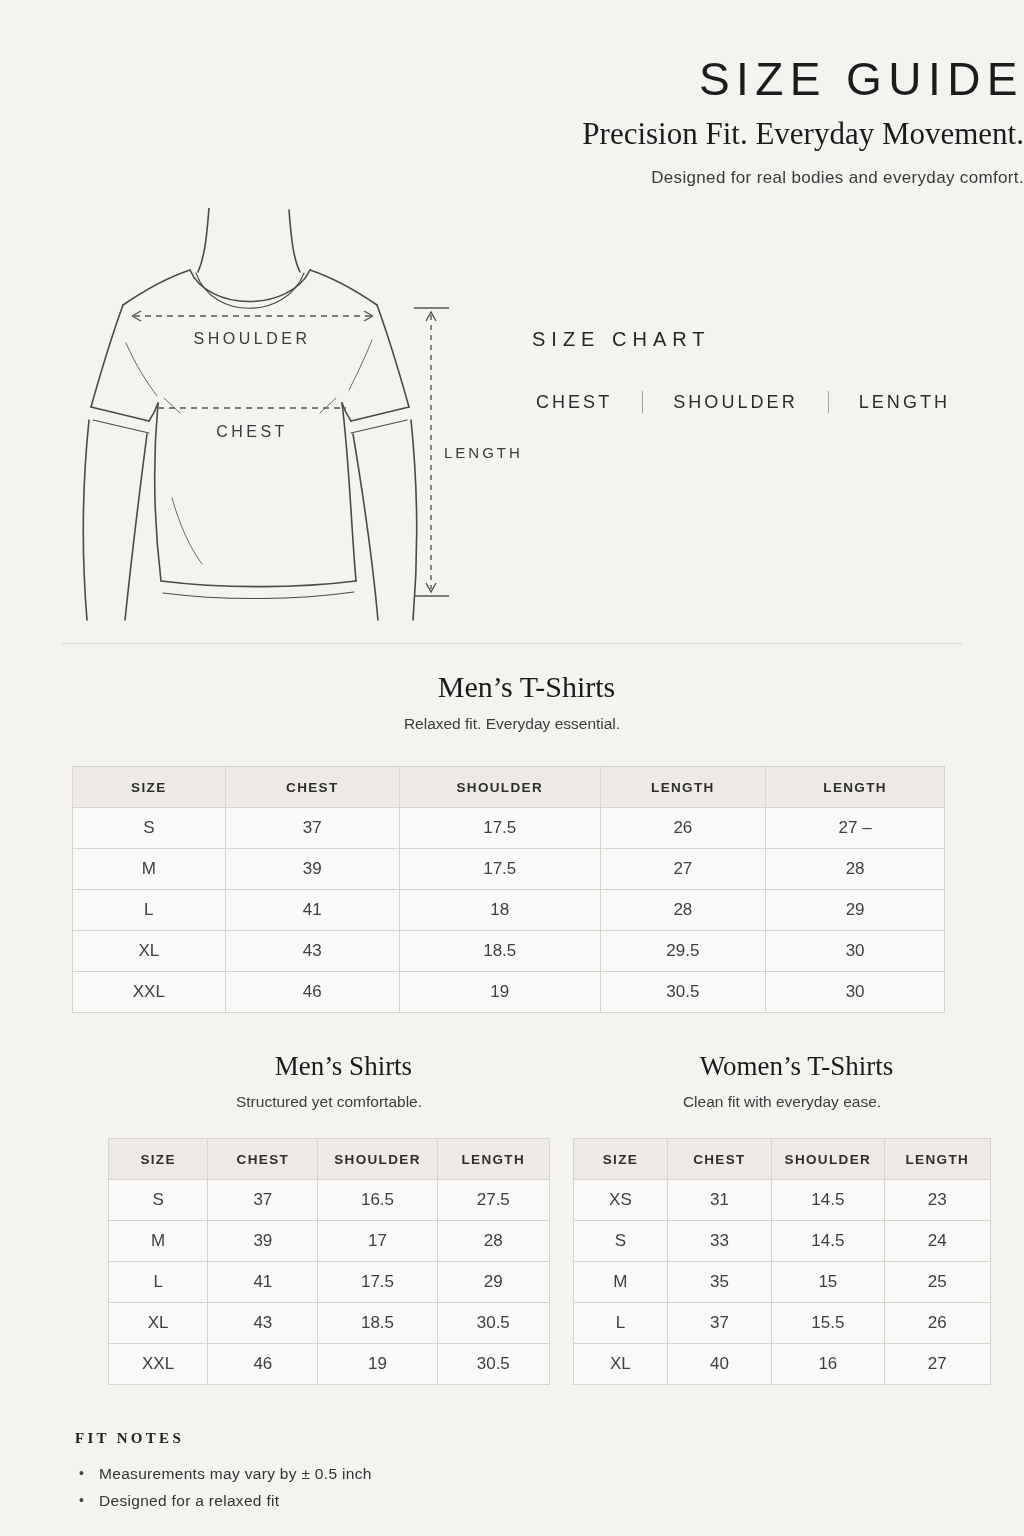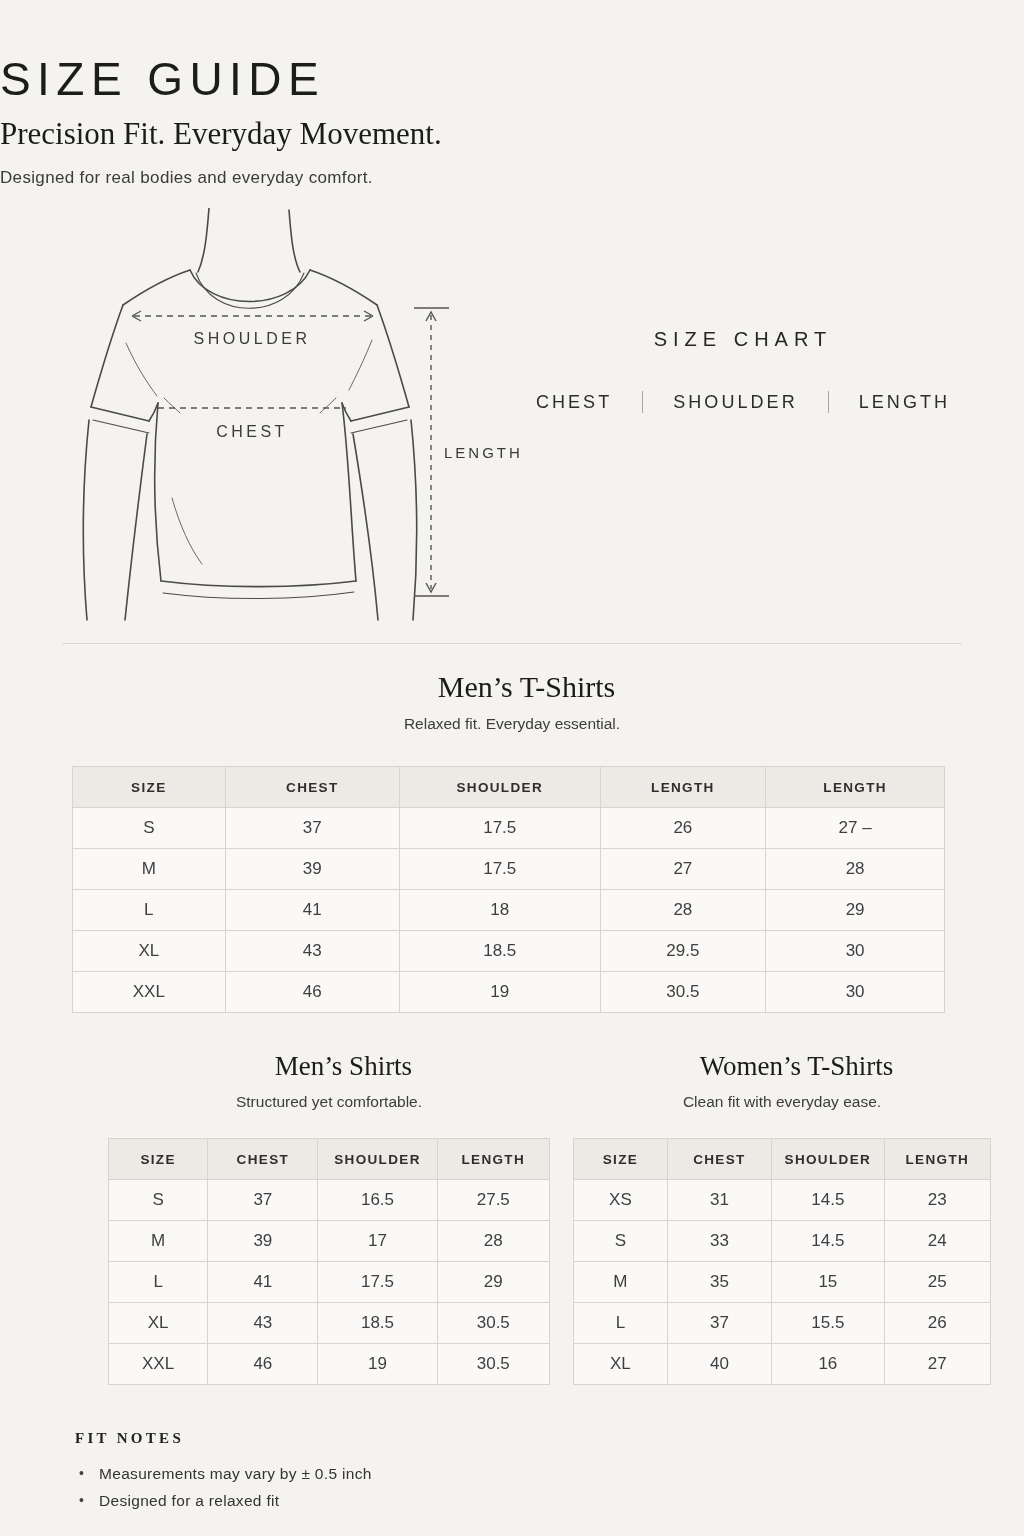--- a/index.html
+++ b/index.html
@@ -4,37 +4,37 @@
 <style>
   * { margin:0; padding:0; box-sizing:border-box; }
   html,body { background:#f5f3f0; }
   .page {
     width:1024px; min-height:1536px; margin:0 auto;
     background:#f5f3f0; color:#1e1e1e;
     font-family:"Liberation Sans", sans-serif;
     padding-top:56px; overflow:hidden;
   }
   
-  .hdr { text-align:left; }
+  .hdr { text-align:right; }
   .hdr h1 {
     font-size:46px; font-weight:400; letter-spacing:0.14em;
     color:#1c1c1c; line-height:1;
   }
   .hdr h2 {
     font-family:"Liberation Serif", serif;
     font-size:31px; font-weight:400; color:#1b1b1b;
     margin-top:15px; line-height:1.1;
   }
   .hdr .tagline {
     font-size:17px; color:#3a3a3a; margin-top:17px; letter-spacing:0.02em;
   }
   
   .hero { display:flex; margin-top:20px; }
   .hero-left { width:532px; padding-left:60px; flex:none; }
-  .hero-right { flex:1; padding:120px 70px 0 0; text-align:center; }
+  .hero-right { flex:1; padding:120px 70px 0 0; }
   .sc-title {
     font-size:20px; letter-spacing:0.3em; color:#262626; font-weight:500;
   }
   .sc-legend {
     margin-top:40px; display:flex; align-items:center; justify-content:center;
     font-size:18px; letter-spacing:0.17em; color:#2c2c2c;
   }
   .sc-legend .vdiv {
     width:1px; height:22px; background:#a9a6a2; margin:0 30px; display:inline-block;
   }

